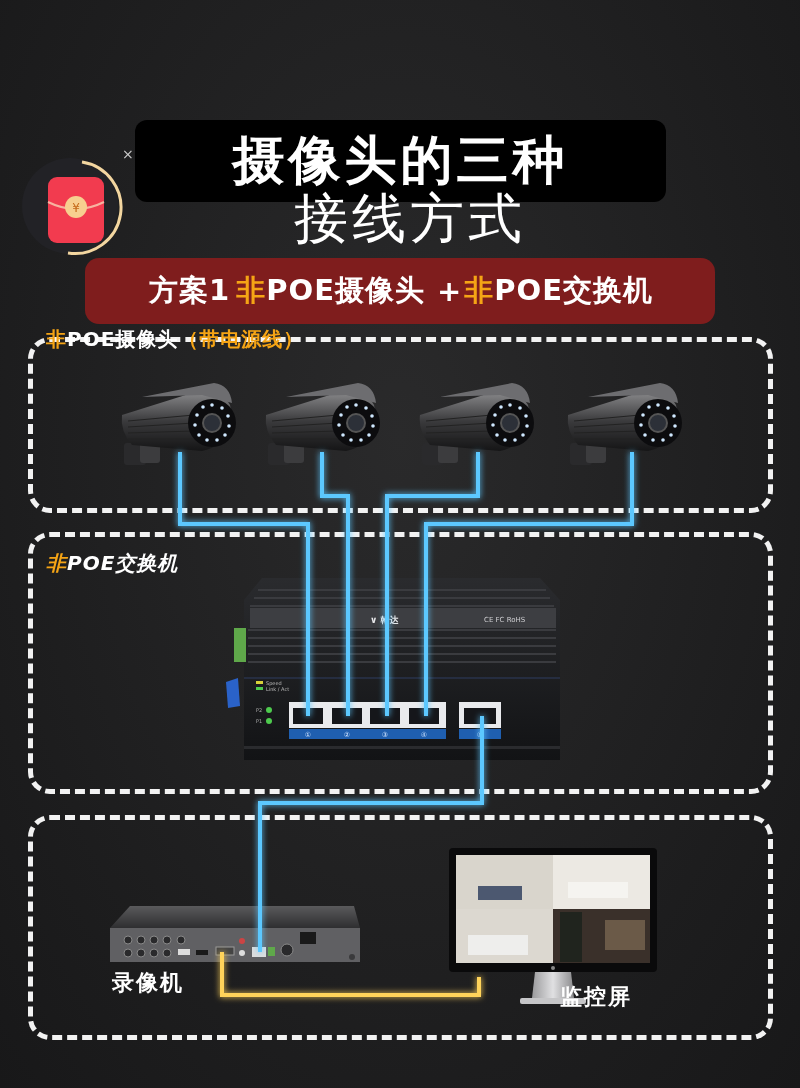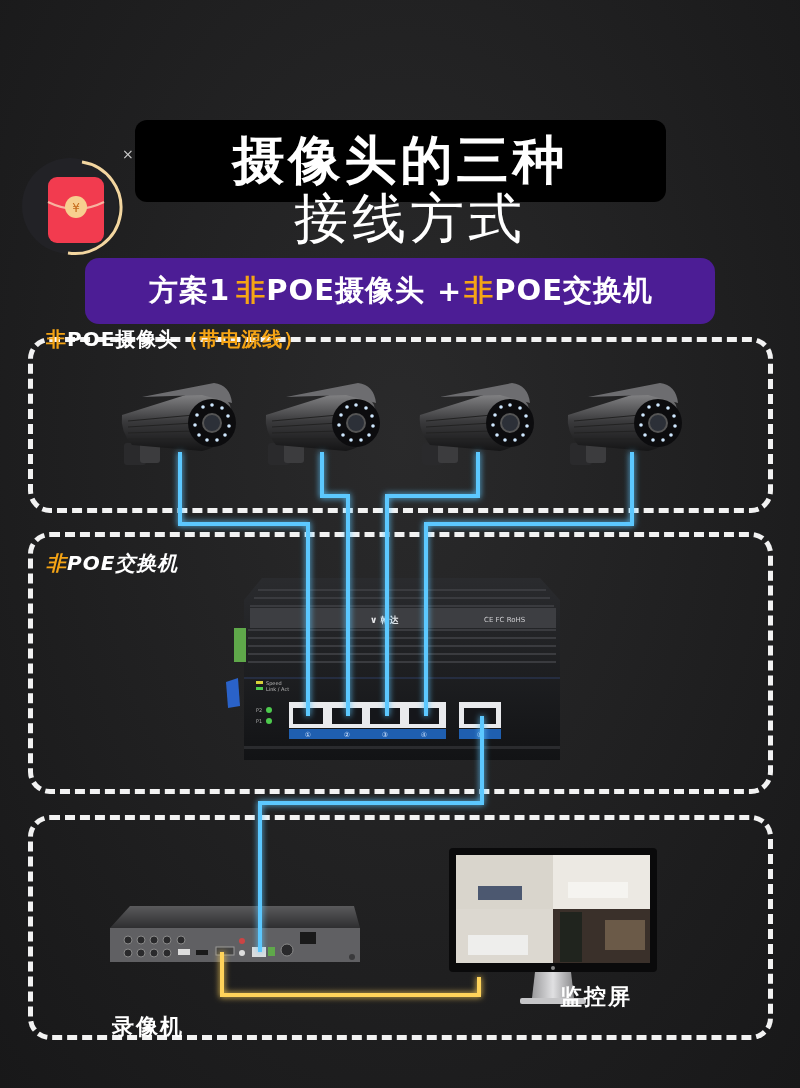--- a/index.html
+++ b/index.html
@@ -4,21 +4,21 @@
 <style>
   * { box-sizing: border-box; margin: 0; padding: 0; }
   html, body { width: 800px; height: 1088px; background: #1e1e1f; overflow: hidden; }
   body { position: relative; font-family: "DejaVu Sans", "Liberation Sans", sans-serif; color: #fff;
     background: radial-gradient(ellipse at 50% 40%, #2a2a2b 0%, #1d1d1e 70%, #181819 100%); }
   .abs { position: absolute; }
   .title-bar { left: 135px; top: 84px; width: 531px; height: 82px; background: #000000; border-radius: 12px;
     display: flex; align-items: center; justify-content: center; font-size: 52px; font-weight: bold; letter-spacing: 4px; color: #fff; margin-top: 36px; }
   .subtitle { left: 260px; top: 184px; width: 300px; height: 70px; font-size: 54px; font-weight: normal; letter-spacing: 4px;
     display: flex; align-items: center; justify-content: center; }
-  .plan-bar { left: 85px; top: 258px; width: 630px; height: 66px; background: #4c1d95; border-radius: 14px;
+  .plan-bar { left: 85px; top: 258px; width: 630px; height: 66px; background: #7f1d1d; border-radius: 14px;
     display: flex; align-items: center; justify-content: center; font-size: 29px; font-weight: bold; color: #fff; letter-spacing: 1px; }
   .plan-bar .hl { color: #f5a415; }
   .plan-bar .num { margin: 0 6px 0 2px; }
   .dash-box { border: 5px dashed #f2f2f2; border-radius: 22px; }
   .sec-label { font-size: 20px; font-weight: bold; letter-spacing: 1px; }
   .sec-label .hl { color: #f5a415; }
   .rp { left: 20px; top: 150px; width: 112px; height: 112px; }
   .close-x { left: 122px; top: 146px; font-size: 14px; color: #ccc; }
   .cable-blue { stroke: #5cc8ff; stroke-width: 4; fill: none; filter: url(#glowb); }
   .cable-yel { stroke: #ffd35a; stroke-width: 4; fill: none; filter: url(#glowy); }
@@ -241,14 +241,14 @@
     <path class="cable-blue" d="M180 452 L180 524 L308 524 L308 716"></path>
     <path class="cable-blue" d="M322 452 L322 496 L348 496 L348 716"></path>
     <path class="cable-blue" d="M478 452 L478 496 L387 496 L387 716"></path>
     <path class="cable-blue" d="M632 452 L632 524 L426 524 L426 716"></path>
     <path class="cable-blue" d="M482 716 L482 803 L260 803 L260 952"></path>
   </g>
 
   <path class="cable-yel" d="M222 952 L222 995 L479 995 L479 977"></path>
 </svg>
 
-<div class="abs dev-label" style="left:112px; top:1012px;">录像机</div>
+<div class="abs dev-label" style="left:112px; top:968px;">录像机</div>
 <div class="abs dev-label" style="left:560px; top:982px;">监控屏</div>
 
 </body></html>

